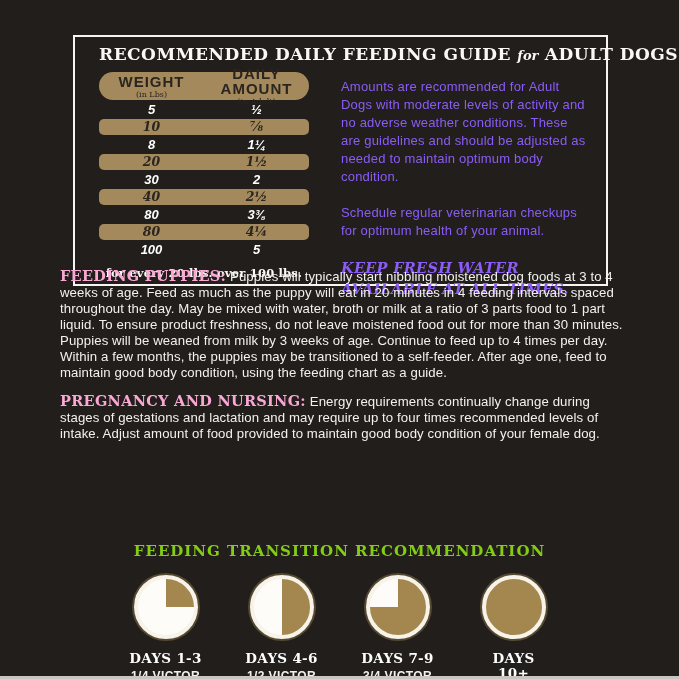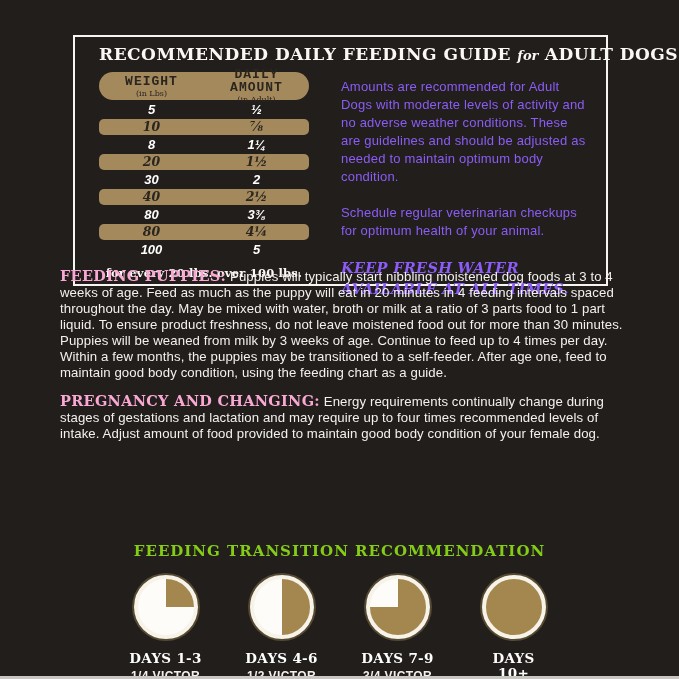--- a/index.html
+++ b/index.html
@@ -27,21 +27,21 @@
     letter-spacing:0;
   }
   .guide-cols{display:flex;margin-top:8px;}
   .table-col{width:210px;flex:none;}
   
   .thead{
     background:#a3895c;border-radius:14px;height:28px;
     display:flex;align-items:center;color:#2b2520;
   }
   .th{width:50%;text-align:center;line-height:1;}
-  .th .lbl{font-family:Liberation Mono, monospace;font-weight:700;font-size:13px;letter-spacing:1px;}
+  .th .lbl{font-family:Liberation Sans, sans-serif;font-weight:700;font-size:15px;letter-spacing:1px;}
   .th .sub{font-family:"DejaVu Serif",serif;font-size:8px;margin-top:2px;}
   .trow{height:16px;display:flex;align-items:center;margin-top:1.5px;}
   .trow .cell{width:50%;text-align:center;line-height:1;}
   .trow.dark{color:#ffffff;font-style:italic;font-weight:700;font-size:13px;font-family:"Liberation Sans",sans-serif;}
   .trow.tan{background:#a3895c;border-radius:5px;color:#2b2520;font-style:italic;font-weight:600;font-size:12.5px;font-family:"DejaVu Serif",serif;}
   .tfoot{
     margin-top:8px;text-align:center;color:#faf8f5;
     font-family:"DejaVu Serif",serif;font-weight:700;font-size:11.5px;line-height:1.3;
     letter-spacing:.2px;
   }
@@ -152,21 +152,21 @@
       <p class="p1">Amounts are recommended for Adult Dogs with moderate levels of activity and no adverse weather conditions. These are guidelines and should be adjusted as needed to maintain optimum body condition.</p>
       <p class="p2">Schedule regular veterinarian checkups for optimum health of your animal.</p>
       <p class="emph">KEEP FRESH WATER AVAILABLE AT ALL TIMES.</p>
     </div>
   </div>
 </div>
 
 <div class="sections">
   <p><span class="sec-h">FEEDING PUPPIES:</span>
     <span>Puppies will typically start nibbling moistened dog foods at 3 to 4 weeks of age. Feed as much as the puppy will eat in 20 minutes in 4 feeding intervals spaced throughout the day. May be mixed with water, broth or milk at a ratio of 3 parts food to 1 part liquid. To ensure product freshness, do not leave moistened food out for more than 30 minutes. Puppies will be weaned from milk by 3 weeks of age. Continue to feed up to 4 times per day. Within a few months, the puppies may be transitioned to a self-feeder. After age one, feed to maintain good body condition, using the feeding chart as a guide.</span></p>
-  <p><span class="sec-h">PREGNANCY AND CHANGING:</span>
+  <p><span class="sec-h">PREGNANCY AND NURSING:</span>
     <span>Energy requirements continually change during stages of gestations and lactation and may require up to four times recommended levels of intake. Adjust amount of food provided to maintain good body condition of your female dog.</span></p>
 </div>
 
 <div class="transition">
   <div class="transition-title">FEEDING TRANSITION RECOMMENDATION</div>
   <div class="pies">
     <div class="pie-item">
       <div class="pie" style="background: conic-gradient(rgb(163, 135, 79) 0deg, rgb(163, 135, 79) 90deg, rgb(253, 252, 248) 90deg, rgb(253, 252, 248) 360deg);"></div>
       <div class="pie-days">DAYS 1-3</div>
       <div class="pie-amt">1/4 VICTOR</div>

